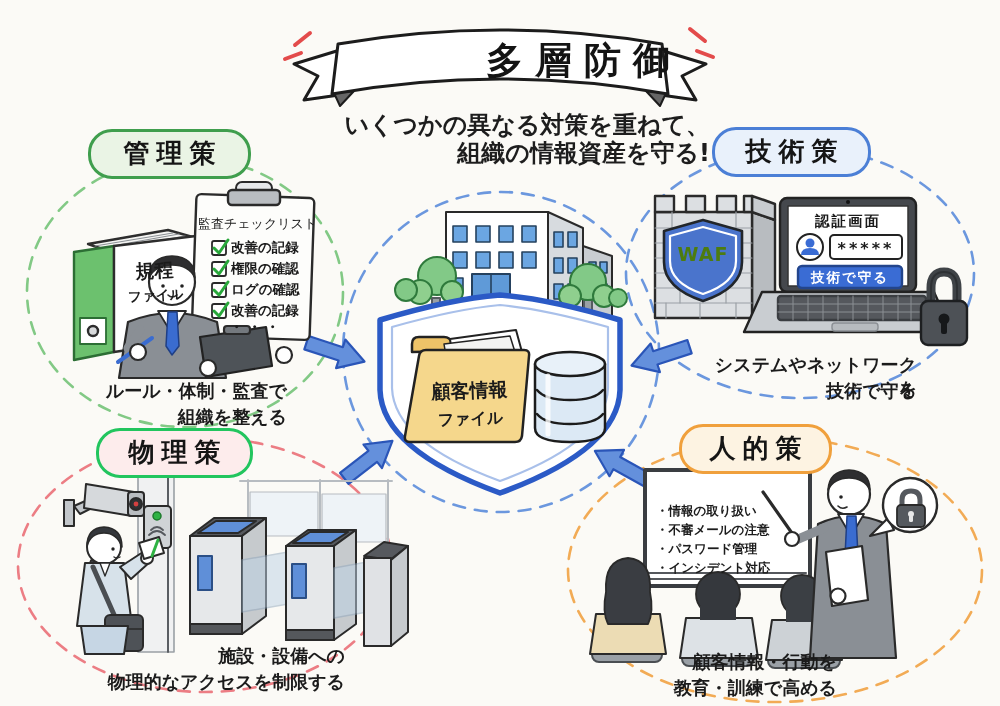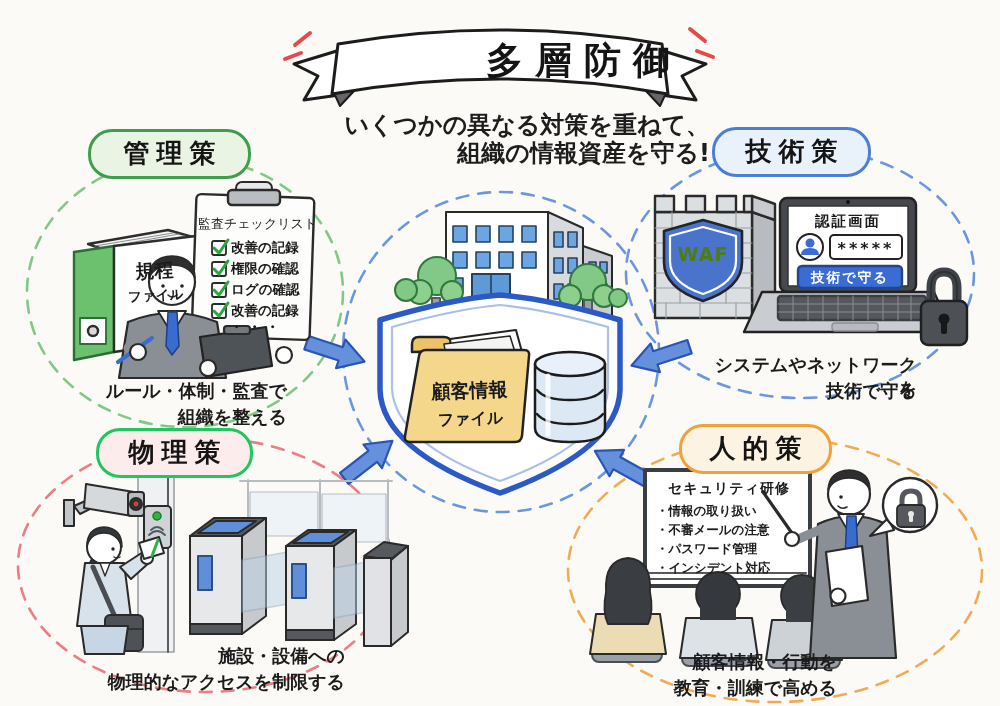--- a/index.html
+++ b/index.html
@@ -414,21 +414,20 @@
 <div class="txt cap cap-tech2 ctr">技術で守る</div>
 
 <div class="folder-text txt">
   <div class="folder-t1">顧客情報</div>
   <div class="folder-t2">ファイル</div>
 </div>
 
 <div class="txt cap cap-phys1 ctr">施設・設備への</div>
 <div class="txt cap cap-phys2 ctr">物理的なアクセスを制限する</div>
 
-<div class="txt board-title">セキュリティ研修</div>
 <div class="txt board-item" style="top:503px;">・情報の取り扱い</div>
 <div class="txt board-item" style="top:522px;">・不審メールの注意</div>
 <div class="txt board-item" style="top:541px;">・パスワード管理</div>
 <div class="txt board-item" style="top:560px;">・インシデント対応</div>
 <div class="txt cap cap-human1 ctr">顧客情報・行動を</div>
 <div class="txt cap cap-human2 ctr">教育・訓練で高める</div>
 
 </div>
 
 </body></html>

